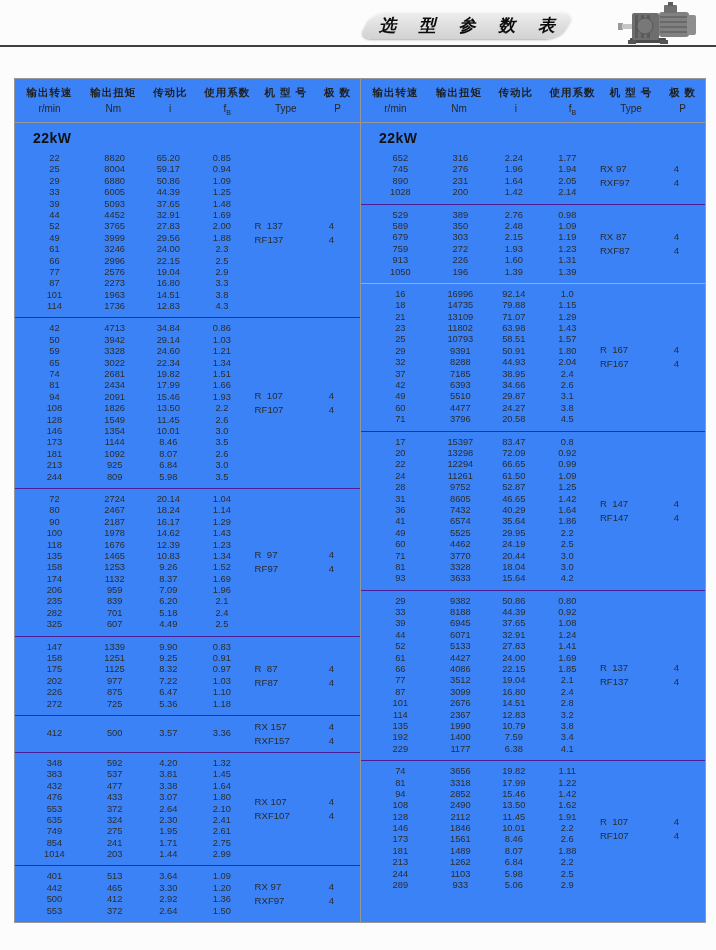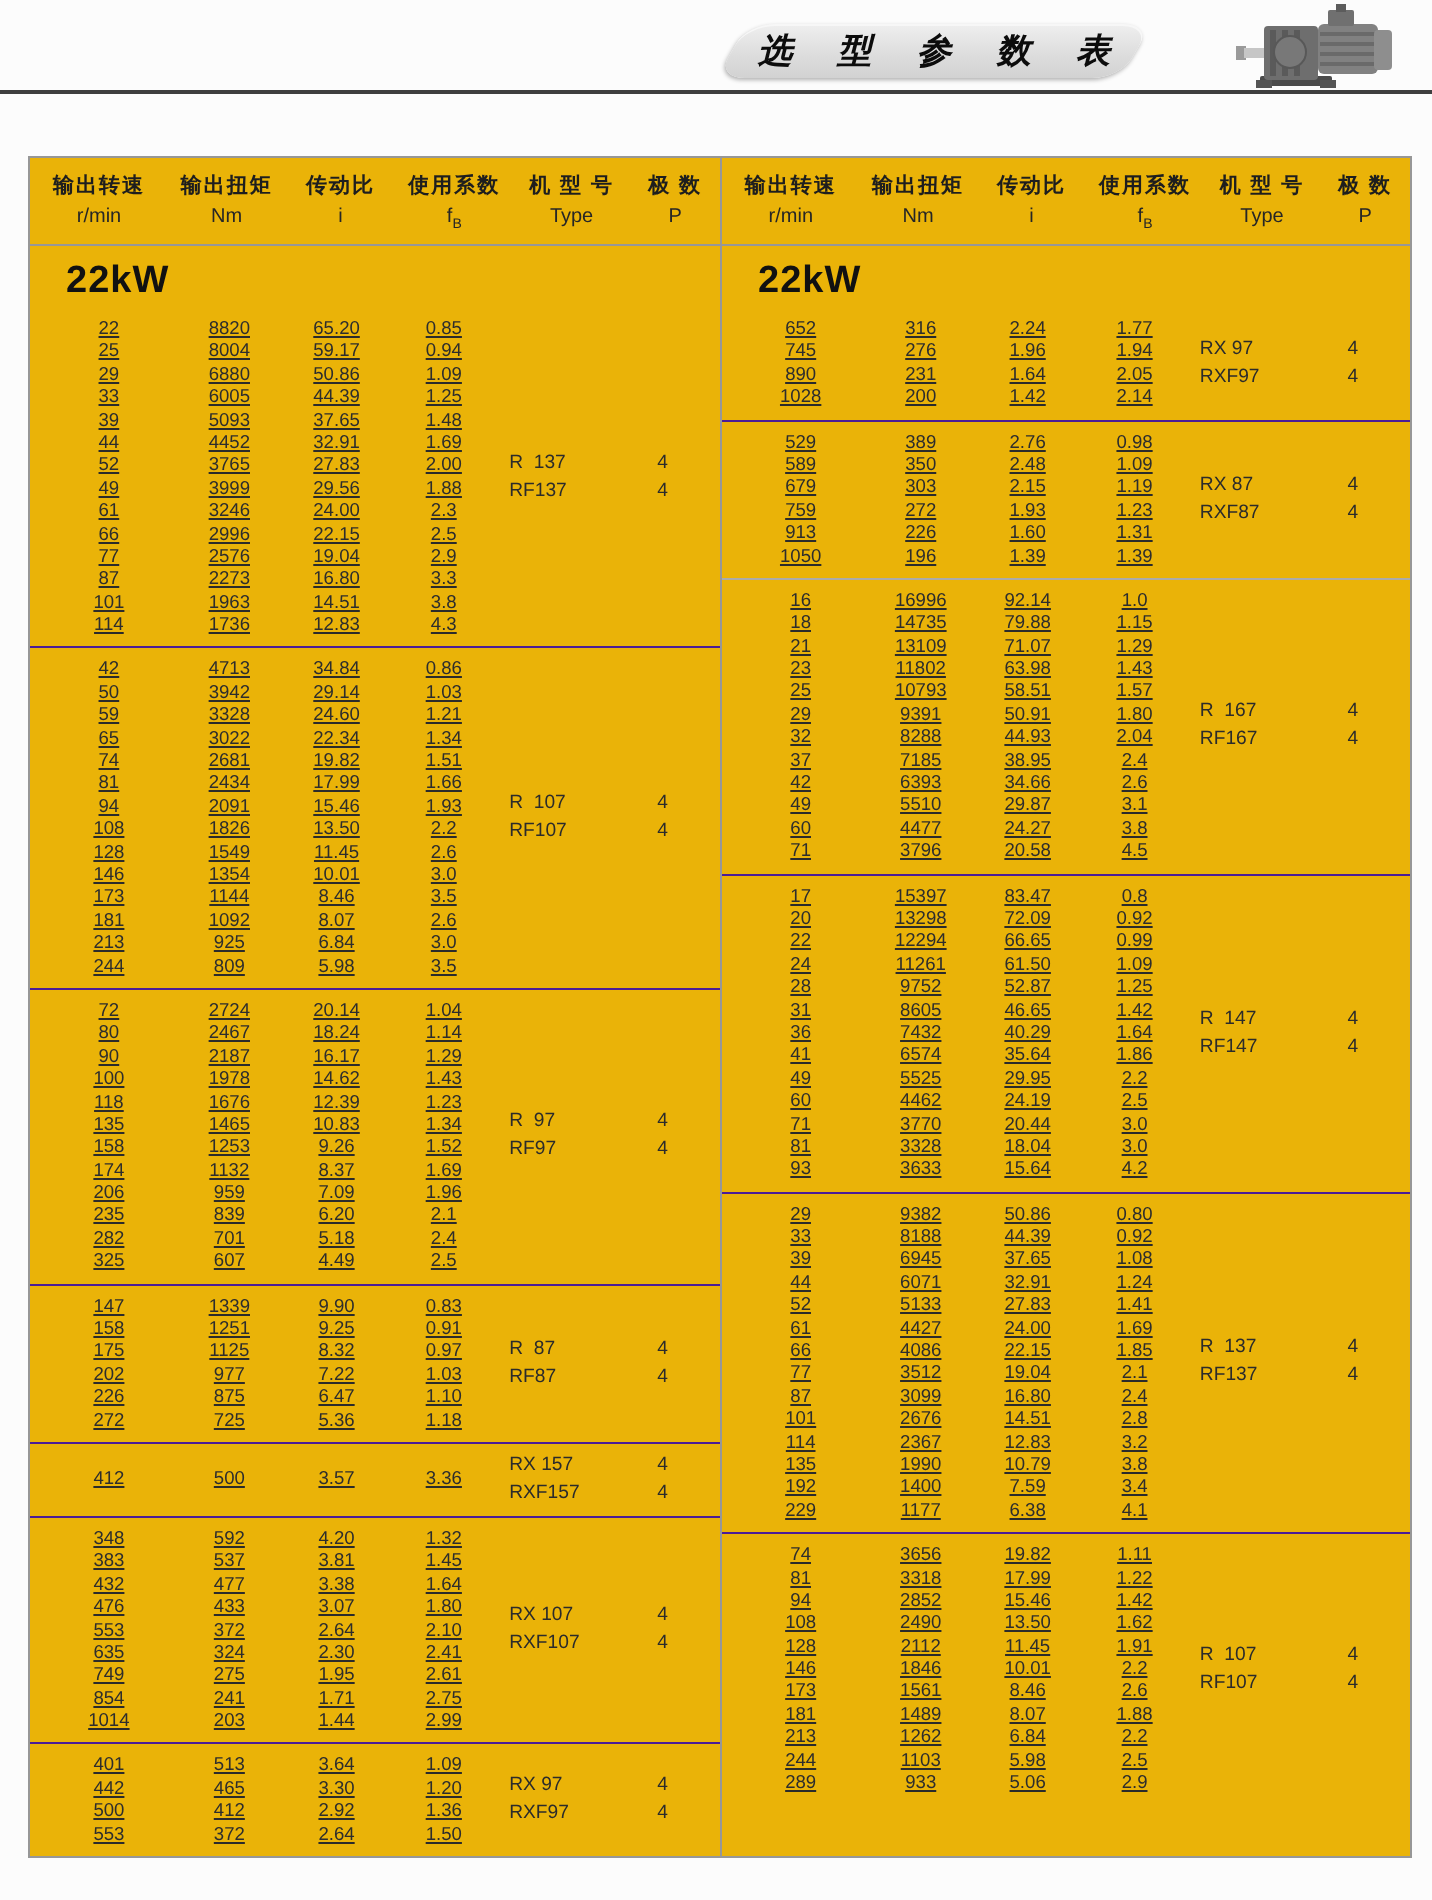--- a/index.html
+++ b/index.html
@@ -26,40 +26,40 @@
   }
   .motor { position: absolute; right: 12px; top: 2px; }
   .toprule {
     position: absolute; left: 0; right: 0; top: 45px; height: 2px;
     background: #3f3f3f; border: none;
   }
   
   .tables {
     position: absolute; left: 14px; top: 78px; width: 692px; min-height: 837px;
     border: 1px solid #979797;
-    display: flex; align-items: stretch; background: #eab308;
+    display: flex; align-items: stretch; background: #3b82f6;
   }
   .col { flex: 1 1 50%; display: flex; flex-direction: column; }
   .col.right { border-left: 1px solid #979797; }
   
   .thead { border-bottom: 1px solid #979797; padding: 7px 0 6px; }
   .hrow { display: grid; grid-template-columns: 20% 17% 16% 17% 17% 13%; text-align: center; }
   .hrow.cn { font-size: 10.5px; font-weight: bold; color: #1e1e1e; letter-spacing: 1px; }
   .hrow.un { font-size: 10px; margin-top: 3px; color: #262626; }
   .hrow.un sub { font-size: 7px; }
   
   .section { display: flex; flex-direction: column; flex: 0 1 auto; }
   .section + .section { border-top: 1px solid #ababab; }
   .power {
-    font-weight: bold; font-size: 19px; letter-spacing: .5px;
+    font-weight: bold; font-size: 14px; letter-spacing: .5px;
     padding: 7px 0 2px 18px; color: #111;
   }
   .block { display: flex; align-items: center; padding: 5px 0; flex: 1 1 auto; }
   .block + .block { border-top: 1px solid #4c1d95; }
-  .rows { width: 68%; padding-left: 2%; text-decoration: underline; }
+  .rows { width: 68%; padding-left: 2%; }
   .drow {
     display: grid; grid-template-columns: 28.6% 24.3% 22.8% 24.3%;
     height: 11.4px; line-height: 11.4px;
     font-size: 9.3px; text-align: center; color: #2d2d2d;
   }
   .models { width: 30%; display: flex; flex-direction: column; gap: 2px; }
   .model { display: grid; grid-template-columns: 58% 42%; height: 12px; line-height: 12px; font-size: 9.6px; }
   .model .t { text-align: left; padding-left: 5px; white-space: pre; }
   .model .p { text-align: center; }
 </style>

